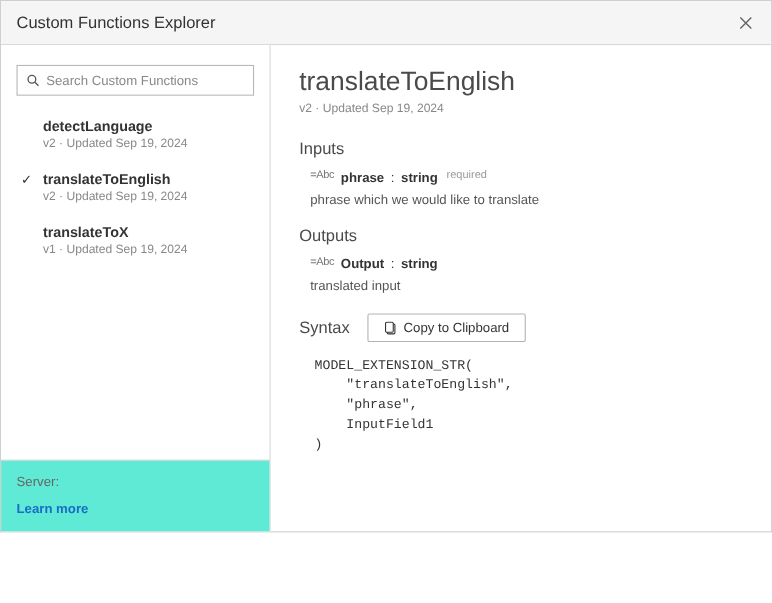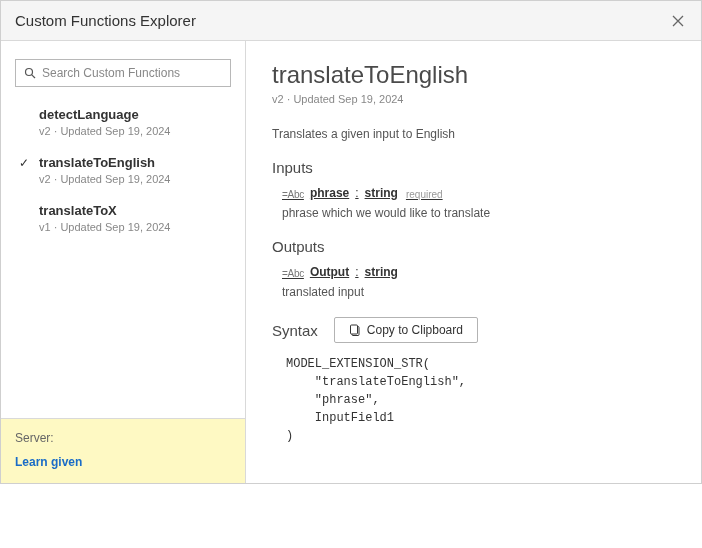--- a/index.html
+++ b/index.html
@@ -92,21 +92,21 @@
     color: #333;
     font-weight: 600;
     margin-bottom: 3px;
   }
   .fn-meta {
     font-size: 11px;
     color: #888;
   }
   .sidebar-footer {
     border-top: 1px solid #d9d9d9;
-    background: #fef9c3;
+    background: #5eead4;
     padding: 12px 14px 14px 14px;
   }
   .server-label {
     font-size: 12px;
     color: #666;
     margin-bottom: 10px;
   }
   .learn-more {
     font-size: 12px;
     color: #1a6cc7;
@@ -139,23 +139,22 @@
     font-size: 15px;
     color: #4a4a4a;
     font-weight: 400;
     margin-bottom: 10px;
   }
   .param-row {
     font-size: 12px;
     color: #333;
     margin: 6px 0 6px 10px;
     display: flex;
-    align-items: flex-end;
+    align-items: flex-start;
     gap: 6px;
-    text-decoration: underline;
   }
   .type-badge {
     font-size: 10px;
     color: #777;
     letter-spacing: -0.3px;
   }
   .param-name { font-weight: 700; }
   .param-type { font-weight: 700; }
   .param-req {
     font-size: 10px;
@@ -228,27 +227,26 @@
               <div class="fn-meta">v2 · Updated Sep 19, 2024</div>
             </div>
             <div class="fn-item">
               <div class="fn-name">translateToX</div>
               <div class="fn-meta">v1 · Updated Sep 19, 2024</div>
             </div>
           </div>
       </div>
       <div class="sidebar-footer">
         <div class="server-label">Server:</div>
-        <div class="learn-more">Learn given</div>
+        <div class="learn-more">Learn more</div>
       </div>
     </div>
     <div class="detail">
       <div class="detail-title">translateToEnglish</div>
       <div class="detail-sub">v2 · Updated Sep 19, 2024</div>
-      <div class="detail-desc">Translates a given input to English</div>
 
       <div class="section-h">Inputs</div>
       <div id="inputs-block">
           <div class="param-row">
             <span class="type-badge">=Abc</span>
             <span class="param-name">phrase</span>
             <span>:</span>
             <span class="param-type">string</span>
             <span class="param-req">required</span>
           </div>

